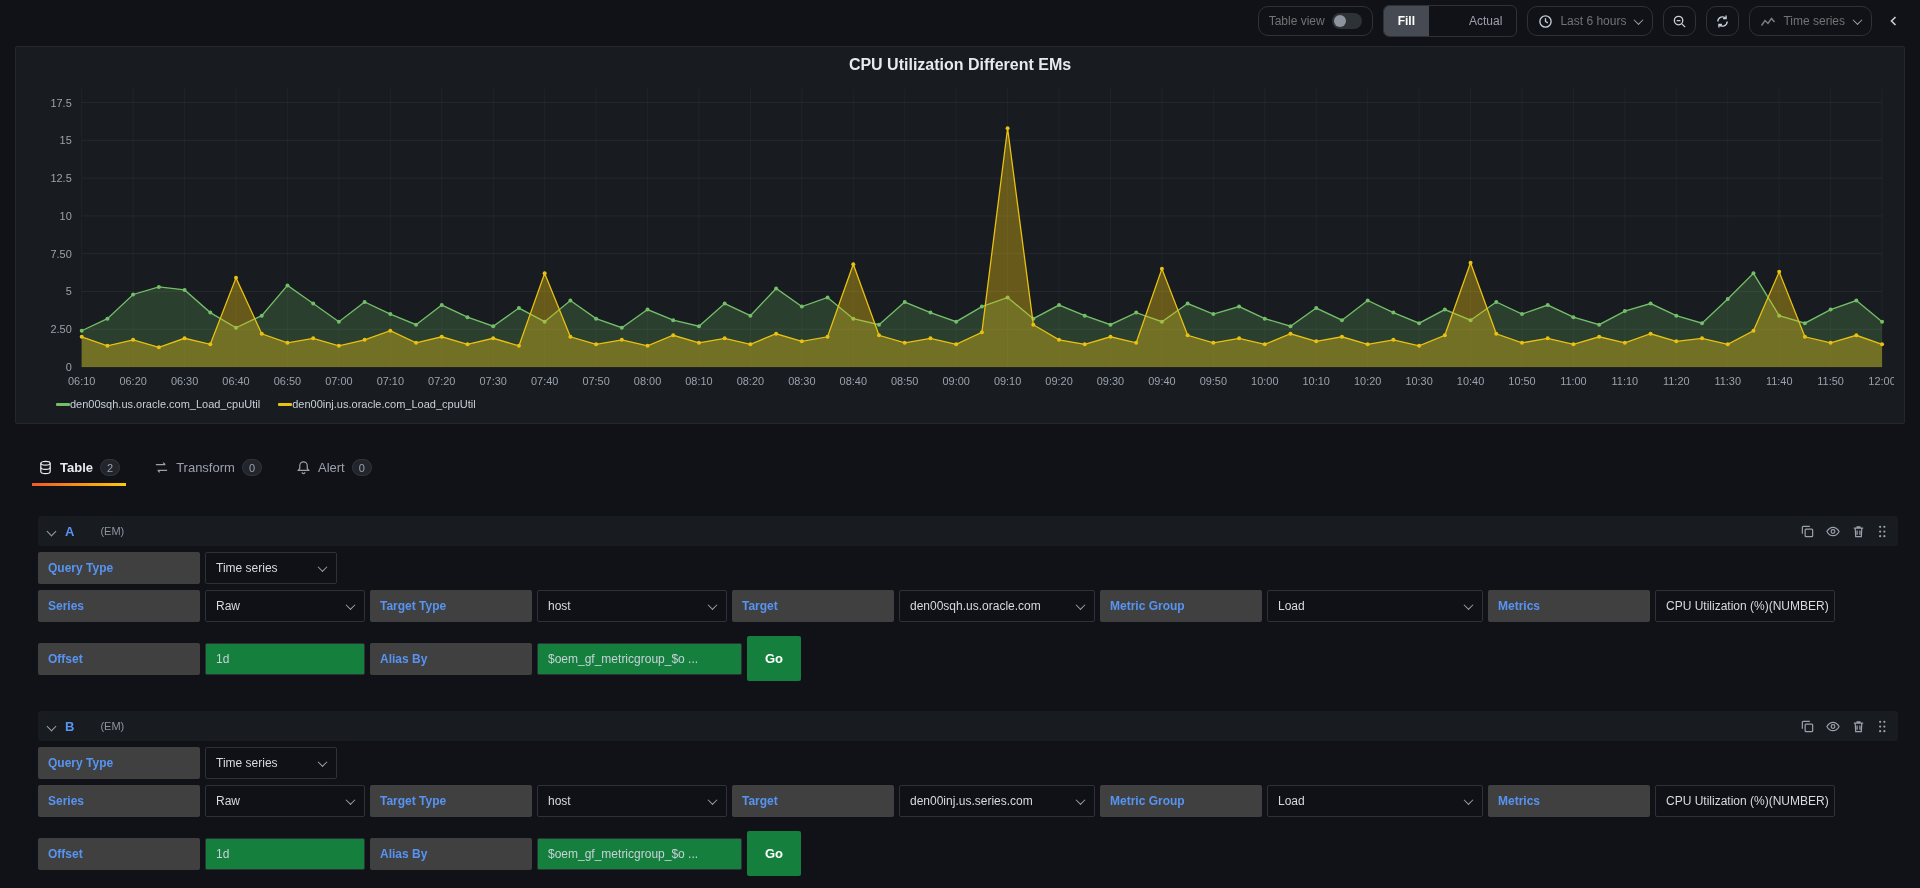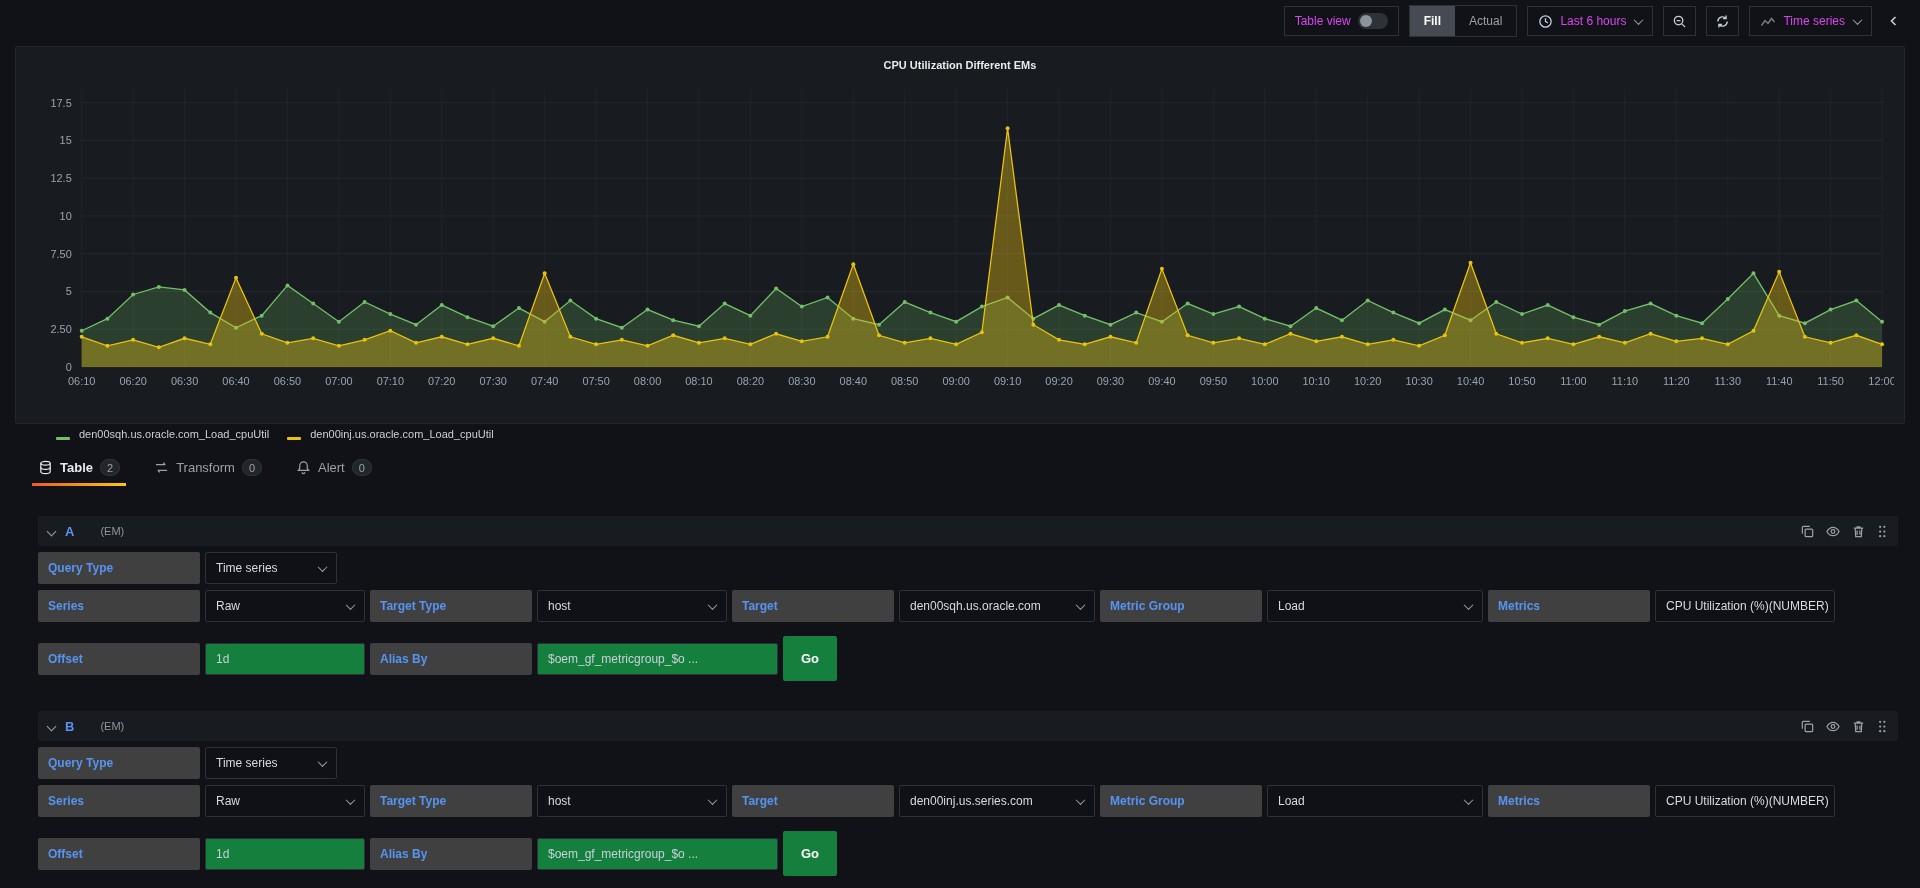--- a/index.html
+++ b/index.html
@@ -11,49 +11,49 @@
   }
   svg.icon { display:block; }
 
   
   .toolbar {
     height:42px; display:flex; align-items:center; justify-content:flex-end;
     gap:10px; padding:0 14px;
   }
   .tbtn {
     height:30px; display:flex; align-items:center; gap:7px; padding:0 10px;
-    background:#111217; border:1px solid #2c3235; border-radius:0;
-    color:#d946ef; cursor:pointer; white-space:nowrap;
+    background:#111217; border:1px solid #2c3235; border-radius:10px;
+    color:#737373; cursor:pointer; white-space:nowrap;
   }
   .tbtn.icon-only { padding:0 8px; }
-  .seg-group { display:flex; border:1px solid #2c3235; border-radius:0; overflow:hidden; }
+  .seg-group { display:flex; border:1px solid #2c3235; border-radius:6px; overflow:hidden;gap:26px; }
   .seg { height:30px; padding:0 14px; display:flex; align-items:center; color:#9aa0ac; cursor:pointer; }
   .seg.active { background:#464b53; color:#ffffff; font-weight:bold; }
   .toggle-track {
     width:30px; height:16px; border-radius:9px; background:#2c3235; position:relative; cursor:pointer;
   }
   .toggle-knob {
     position:absolute; top:2px; left:2px; width:12px; height:12px; border-radius:50%; background:#8e949e;
   }
   .chev { display:inline-block; width:7px; height:7px;
     border-right:1.6px solid #9aa0ac; border-bottom:1.6px solid #9aa0ac;
     transform:rotate(45deg) translate(-1px,-1px); margin-left:2px; }
   .naked-btn { background:transparent; border:none; padding:0 4px; cursor:pointer; }
 
   
   .panel {
     margin:4px 15px 0 15px; height:378px;
     background:#181b1f; border:1px solid #23262b; border-radius:2px;
     padding:6px 10px 4px 10px; position:relative;
   }
-  .panel-title { text-align:center; color:#e8eaed; font-weight:bold; font-size:11px; line-height:24px; }
+  .panel-title { text-align:center; color:#e8eaed; font-weight:bold; font-size:16px; line-height:24px; }
   #ts-chart { width:100%; height:316px; }
   #ts-chart text { font-family:"Liberation Sans",sans-serif; font-size:11px; fill:#9aa2ad; }
   .legend { display:flex; gap:18px; margin:2px 0 0 30px; align-items:center; }
-  .legend-item { display:flex; gap:9px; align-items:flex-end; cursor:pointer; color:#c7d0d9; font-size:11px;margin-top:30px; }
+  .legend-item { display:flex; gap:0; align-items:center; cursor:pointer; color:#c7d0d9; font-size:11px; }
   .legend-swatch { width:14px; height:3px; border-radius:1px; }
 
   
   .tabs { display:flex; align-items:flex-end; gap:34px; margin:26px 0 0 38px; height:36px; }
   .tab { display:flex; align-items:center; gap:7px; padding-bottom:10px; color:#9aa0ac; cursor:pointer;
          position:relative; font-size:13px; }
   .tab.active { color:#e8eaed; font-weight:bold; }
   .tab.active::after {
     content:""; position:absolute; left:-6px; right:-6px; bottom:0; height:3px;
     background:linear-gradient(90deg,#f05a28,#fbca0a);
@@ -93,21 +93,21 @@
   .f-input {
     height:32px; background:#15803d; border:1px solid #2c3235; border-radius:2px;
     color:#c7d0d9; padding:0 10px; font-family:"Liberation Sans",sans-serif; font-size:12px; flex:none;
   }
   .go-btn {
     height:45px; width:54px; background:#15803d; border:none; border-radius:2px;
     color:#ffffff; font-weight:bold; font-size:13px; cursor:pointer; flex:none;
   }
 
   .w-132{width:132px}.w-160{width:160px}.w-190{width:190px}.w-196{width:196px}
-  .w-192{width:216px}.w-220{width:180px}.w-205{width:241px}
+  .w-192{width:216px}.w-220{width:180px}.w-205{width:205px}
 </style>
 </head>
 <body>
 
 <div class="toolbar">
 
   <div class="tbtn">
     <span>Table view</span>
     <span class="toggle-track">
       <span class="toggle-knob"></span>

